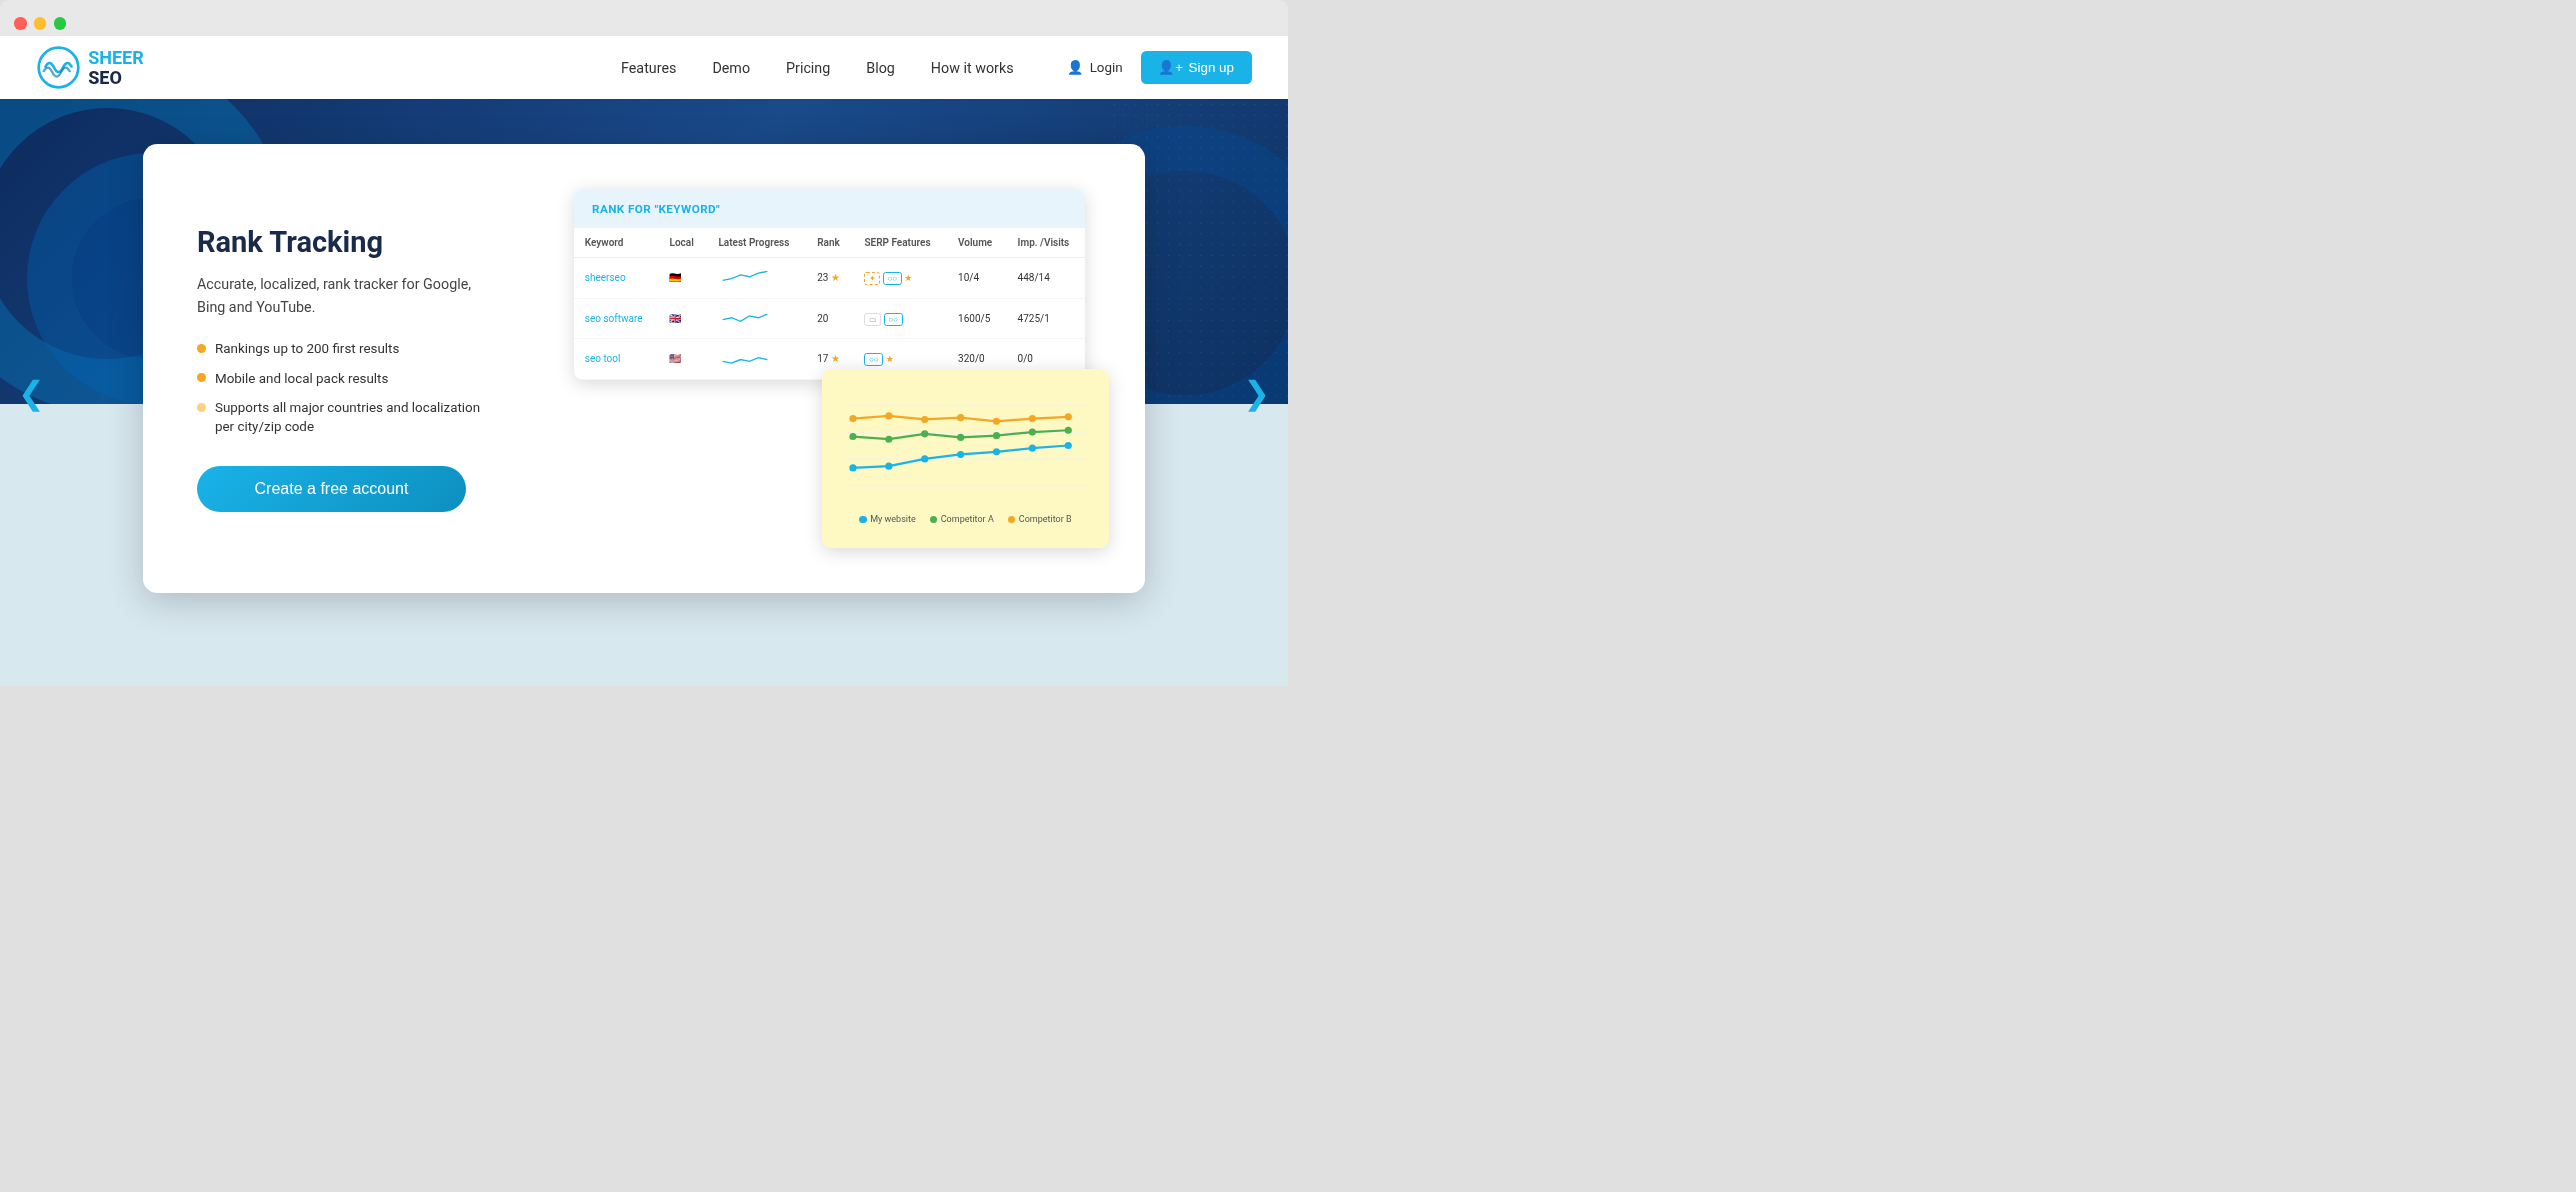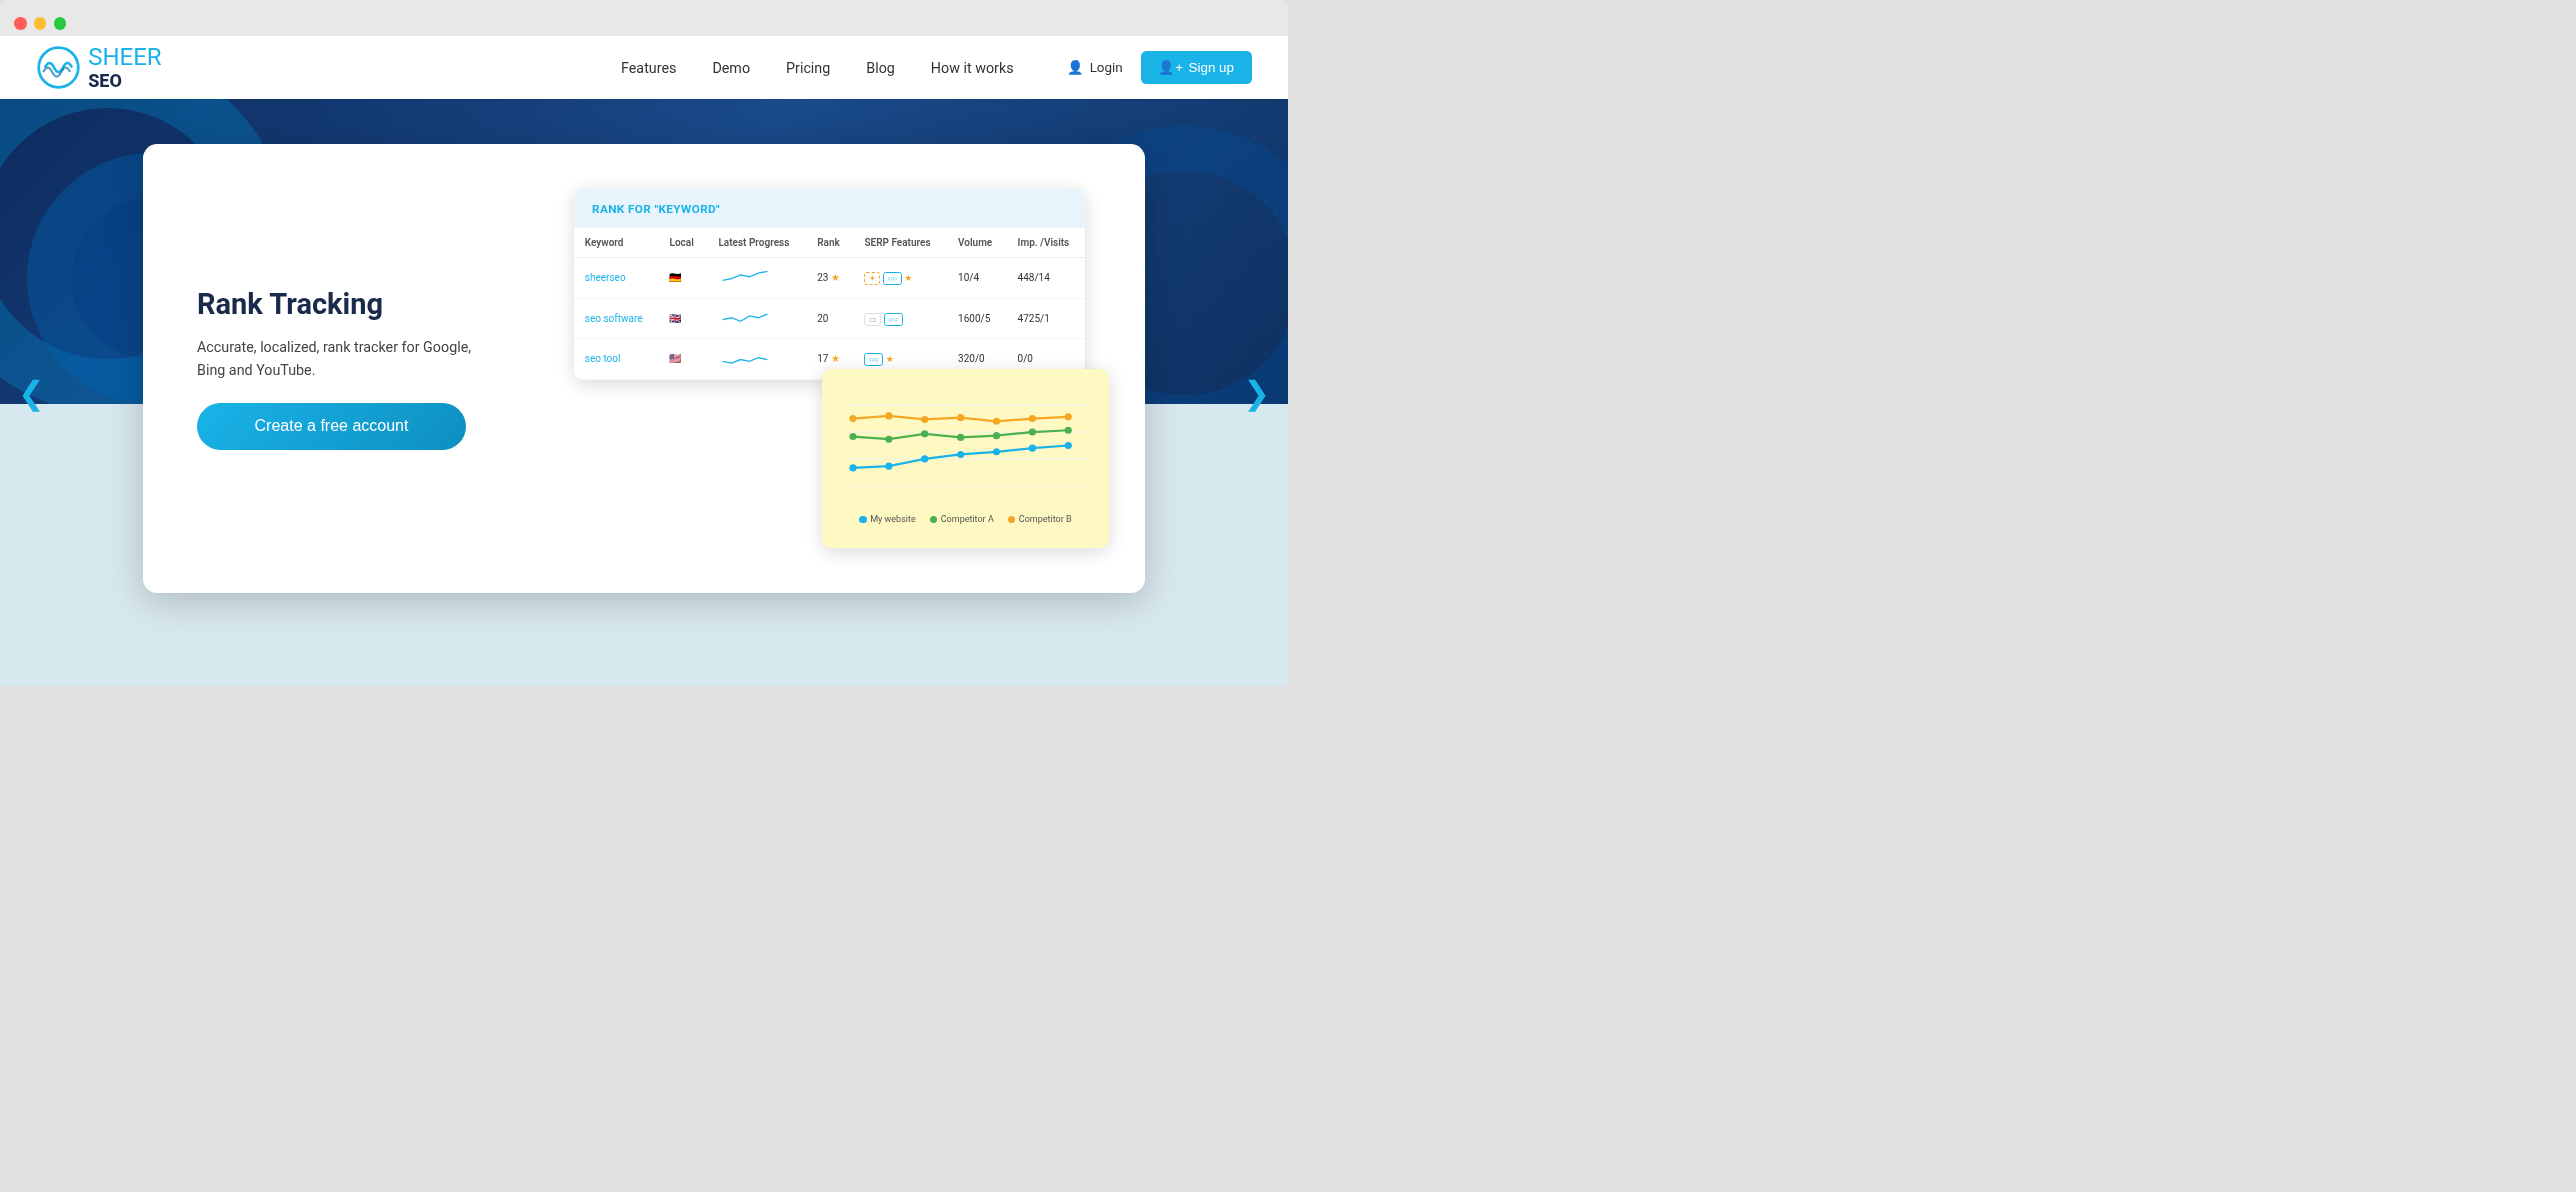--- a/index.html
+++ b/index.html
@@ -349,21 +349,21 @@
 
   <nav class="navbar">
     <div class="logo-area">
 
       <svg class="logo-icon" viewBox="0 0 50 50">
         <circle cx="25" cy="25" r="22" fill="none" stroke="#1ab3e8" stroke-width="3"></circle>
         <path d="M10 25 Q15 15 20 25 Q25 35 30 25 Q35 15 40 25" fill="none" stroke="#1ab3e8" stroke-width="3"></path>
         <path d="M8 30 Q13 20 18 30 Q23 40 28 30 Q33 20 38 30" fill="none" stroke="#0d7cb5" stroke-width="2.5" opacity="0.7"></path>
       </svg>
       <div>
-        <div style="font-size:24px;font-weight:400;color:#1ab3e8;line-height:1.1">SHEER</div>
+        <div style="font-size:18px;font-weight:700;color:#1ab3e8;line-height:1.1">SHEER</div>
         <div style="font-size:18px;font-weight:800;color:#1a2a4a;line-height:1.1">SEO</div>
       </div>
     </div>
 
     <ul class="nav-links">
       <li><a href="#">Features</a></li>
       <li><a href="#">Demo</a></li>
       <li><a href="#">Pricing</a></li>
       <li><a href="#">Blog</a></li>
       <li><a href="#">How it works</a></li>
@@ -394,20 +394,34 @@
     <div class="grey-section"></div>
 
     <div class="nav-arrow nav-arrow-left">❮</div>
     <div class="nav-arrow nav-arrow-right">❯</div>
 
     <div class="main-card">
 
       <div class="left-content">
         <h1 class="feature-title">Rank Tracking</h1>
         <p class="feature-desc">Accurate, localized, rank tracker for Google, Bing and YouTube.</p>
+        <ul class="feature-list">
+          <li>
+            <span class="bullet"></span>
+            <span>Rankings up to 200 first results</span>
+          </li>
+          <li>
+            <span class="bullet"></span>
+            <span>Mobile and local pack results</span>
+          </li>
+          <li>
+            <span class="bullet light"></span>
+            <span>Supports all major countries and localization per city/zip code</span>
+          </li>
+        </ul>
         <button class="cta-button">Create a free account</button>
       </div>
 
       <div class="right-content">
 
         <div class="rank-table-card">
           <div class="rank-table-header">RANK FOR "KEYWORD"</div>
           <table class="rank-table">
             <thead>
               <tr>

